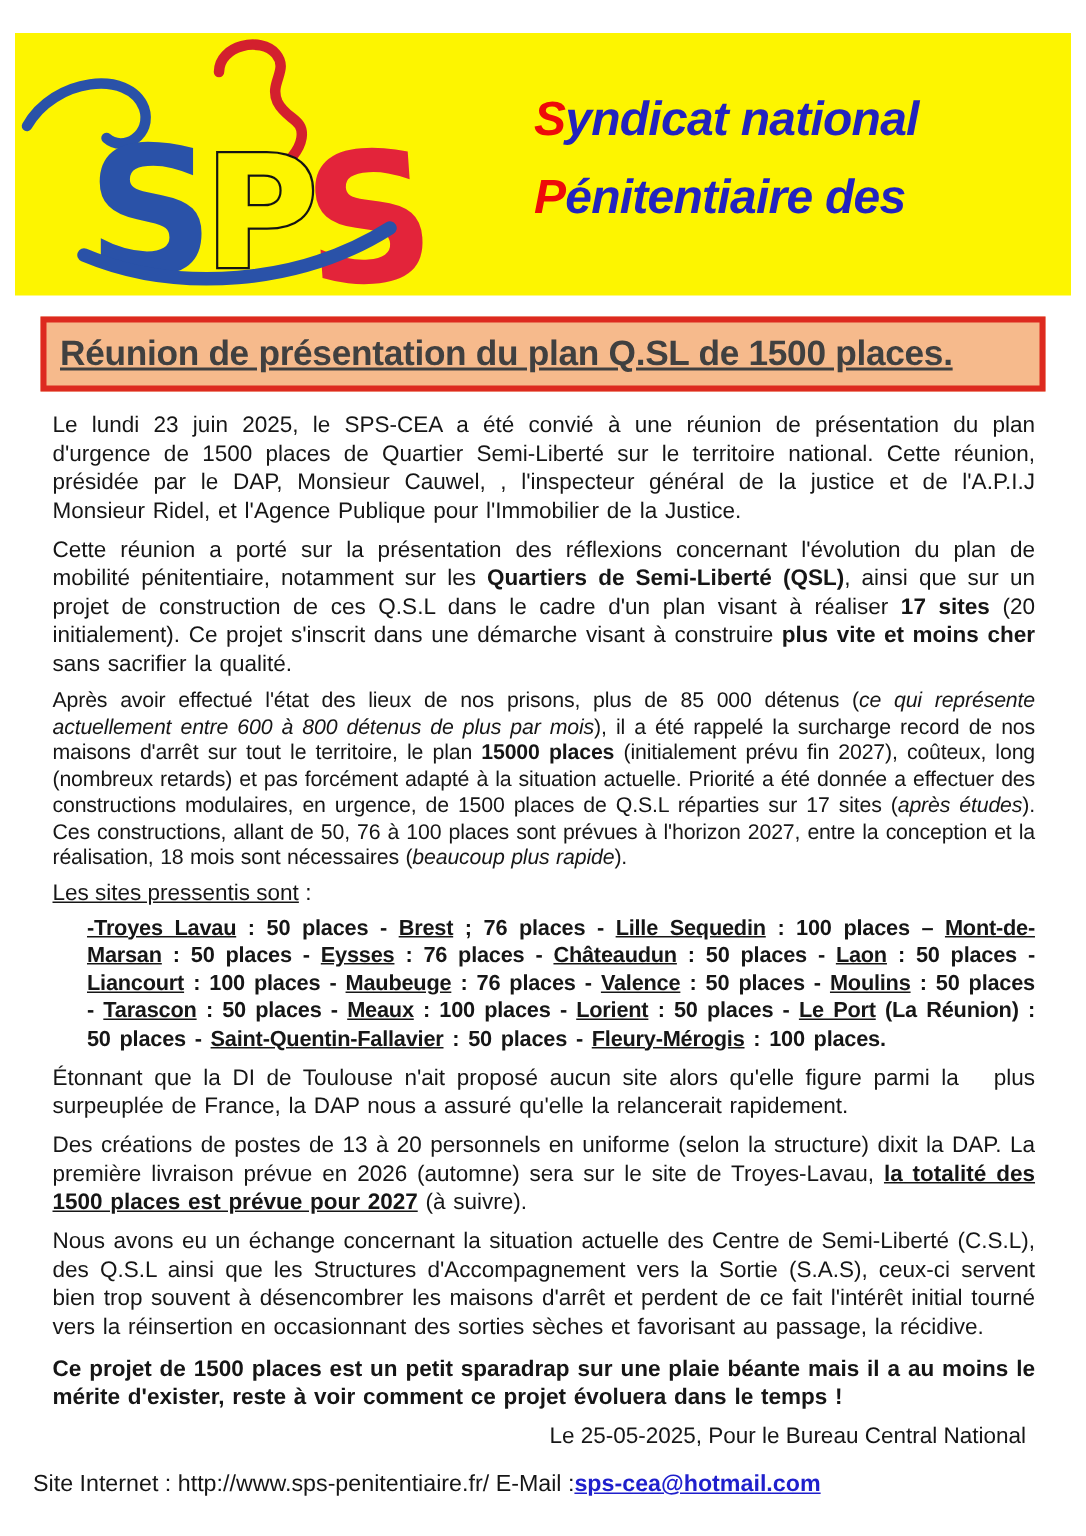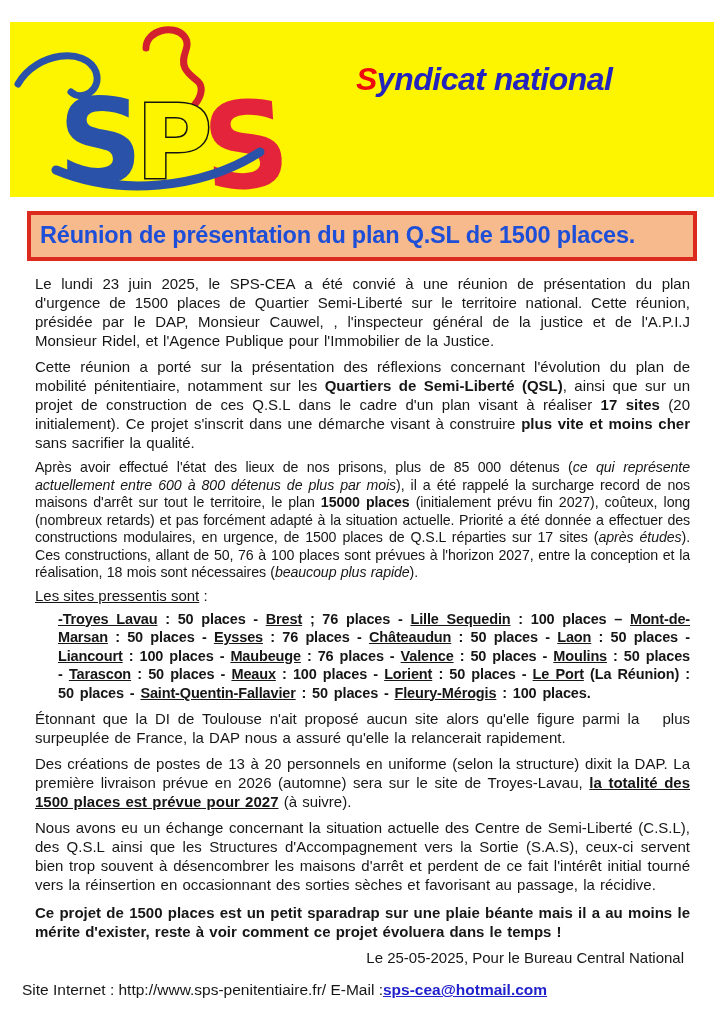--- a/index.html
+++ b/index.html
@@ -18,22 +18,23 @@
     font-size:32px;line-height:52px;font-weight:bold;font-style:italic;
     color:var(--header_blue,#2323BE);letter-spacing:-0.5px;white-space:nowrap;
   }
   .bt-first{color:var(--header_red,#EE0A0A);}
   
   .title-box{
     margin:7px 27px 0 27px;
     border:4px solid var(--box_border,#DD2A1F);
     background:var(--box_bg,#F6BA8C);
     padding:7px 8px 8px 9px;
-    font-size:23.5px;font-weight:bold;color:#1d4ed8;letter-spacing:-0.2px;
+    font-size:23.5px;font-weight:bold;color:#404040;letter-spacing:-0.2px;
     white-space:nowrap;
+    text-decoration:underline;
   }
   
   .content{margin:13px 34px 0 35px;}
   .para{font-size:15px;line-height:19px;text-align:justify;margin:0 0 7px 0;word-spacing:1px;}
   .para.narrow{font-size:14.2px;line-height:17.5px;word-spacing:0.5px;letter-spacing:-0.1px;margin-bottom:4px;}
   .para.sites-intro{margin-bottom:5px;word-spacing:0;}
   .para.list{margin-left:23px;font-size:14.5px;line-height:18.5px;letter-spacing:-0.15px;word-spacing:2px;}
   .para.conclusion{margin-top:9px;}
   
   .date-line{margin:8px 40px 0 0;text-align:right;font-size:15px;}
@@ -57,20 +58,21 @@
 
         <text x="126" y="156" font-family="DejaVu Sans, sans-serif" font-weight="bold" font-size="104" fill="#FDF500" stroke="#141414" stroke-width="3" paint-order="stroke">P</text>
 
         <text x="192" y="166" font-family="DejaVu Sans, sans-serif" font-weight="bold" font-size="120" fill="#E3243A" transform="rotate(-4 230 110)">S</text>
 
         <path d="M 46 148 C 108 174 190 168 250 130" fill="none" stroke="#2A52A8" stroke-width="9" stroke-linecap="round"></path>
       </svg>
     </div>
     <div class="banner-titles">
       <div class="bt-line"><span class="bt-first">S</span><span>yndicat national</span></div>
+      <div class="bt-line"><span class="bt-first">P</span><span>énitentiaire des</span></div>
     </div>
   </div>
 
   <div style="height:204px"></div>
 
   <div class="title-box">
     <span>Réunion de présentation du plan Q.SL de 1500 places.</span>
   </div>
 
   <div class="content" id="content">

